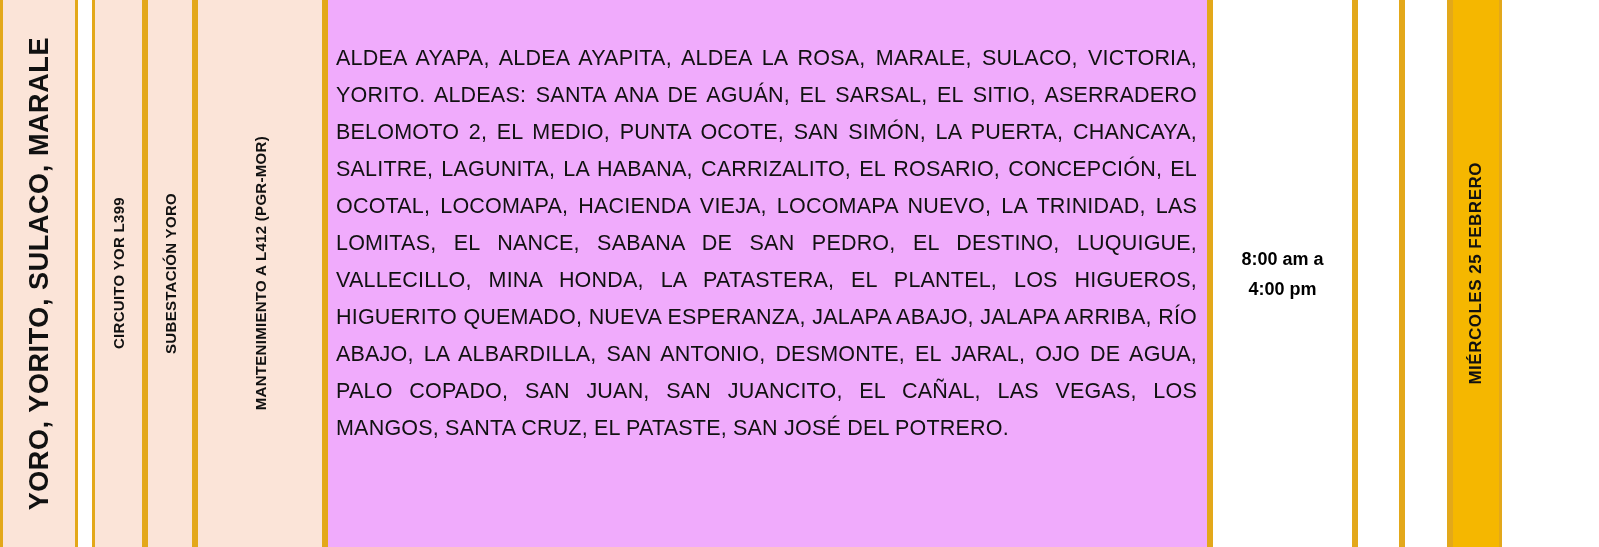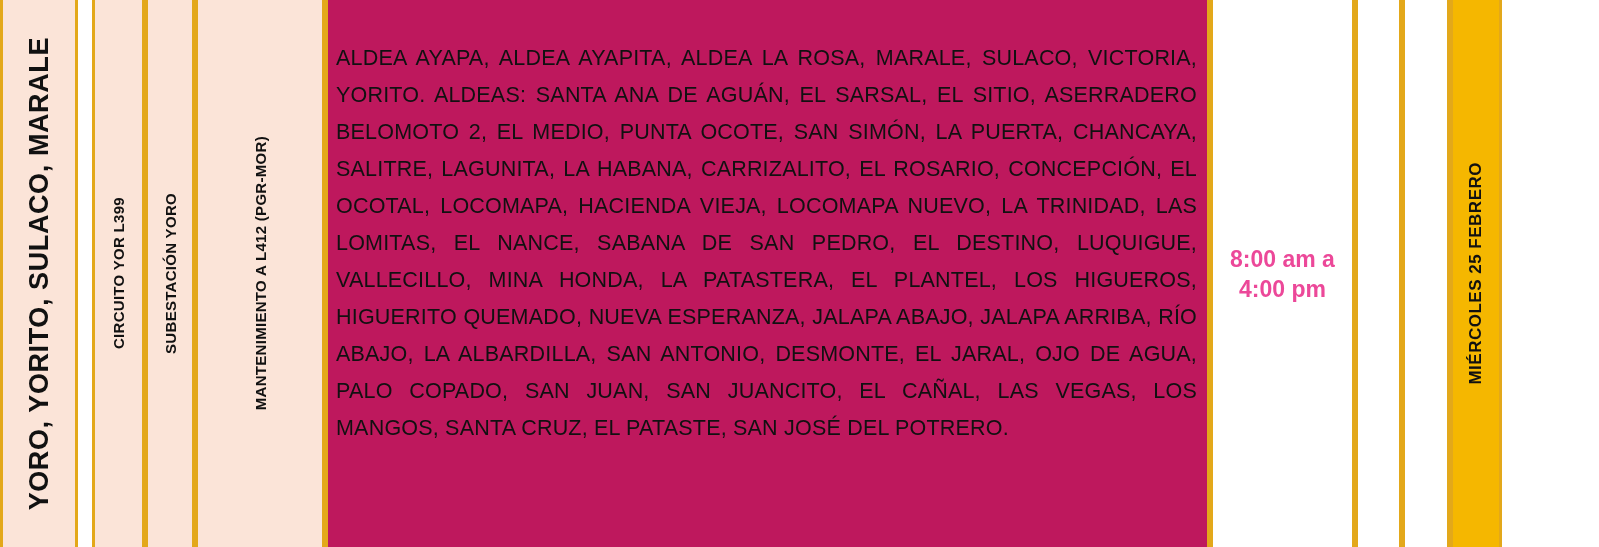--- a/index.html
+++ b/index.html
@@ -93,21 +93,21 @@
   }
   .c-mantenimiento .vert {
     font-size: 15px;
     font-weight: 600;
     letter-spacing: 0.3px;
     color: #111111;
   }
 
   .c-desc {
     width: 885px;
-    background: #be185d;
+    background: #f0abfc;
     align-items: flex-start;
     justify-content: center;
     padding: 0;
   }
   .desc-text {
     padding: 40px 10px 0 8px;
     font-size: 21.5px;
     line-height: 37px;
     color: #111111;
     text-align: justify;
@@ -117,24 +117,24 @@
     box-sizing: border-box;
   }
 
   .c-hours {
     width: 145px;
     background: #ffffff;
     flex-direction: column;
     justify-content: center;
   }
   .hours-text {
-    font-size: 23px;
+    font-size: 18px;
     font-weight: bold;
     line-height: 30px;
-    color: #ec4899;
+    color: #000000;
     text-align: center;
     white-space: pre-line;
   }
 
   .c-blank1 {
     width: 47px;
     background: #ffffff;
   }
   .c-blank2 {
     width: 48px;

